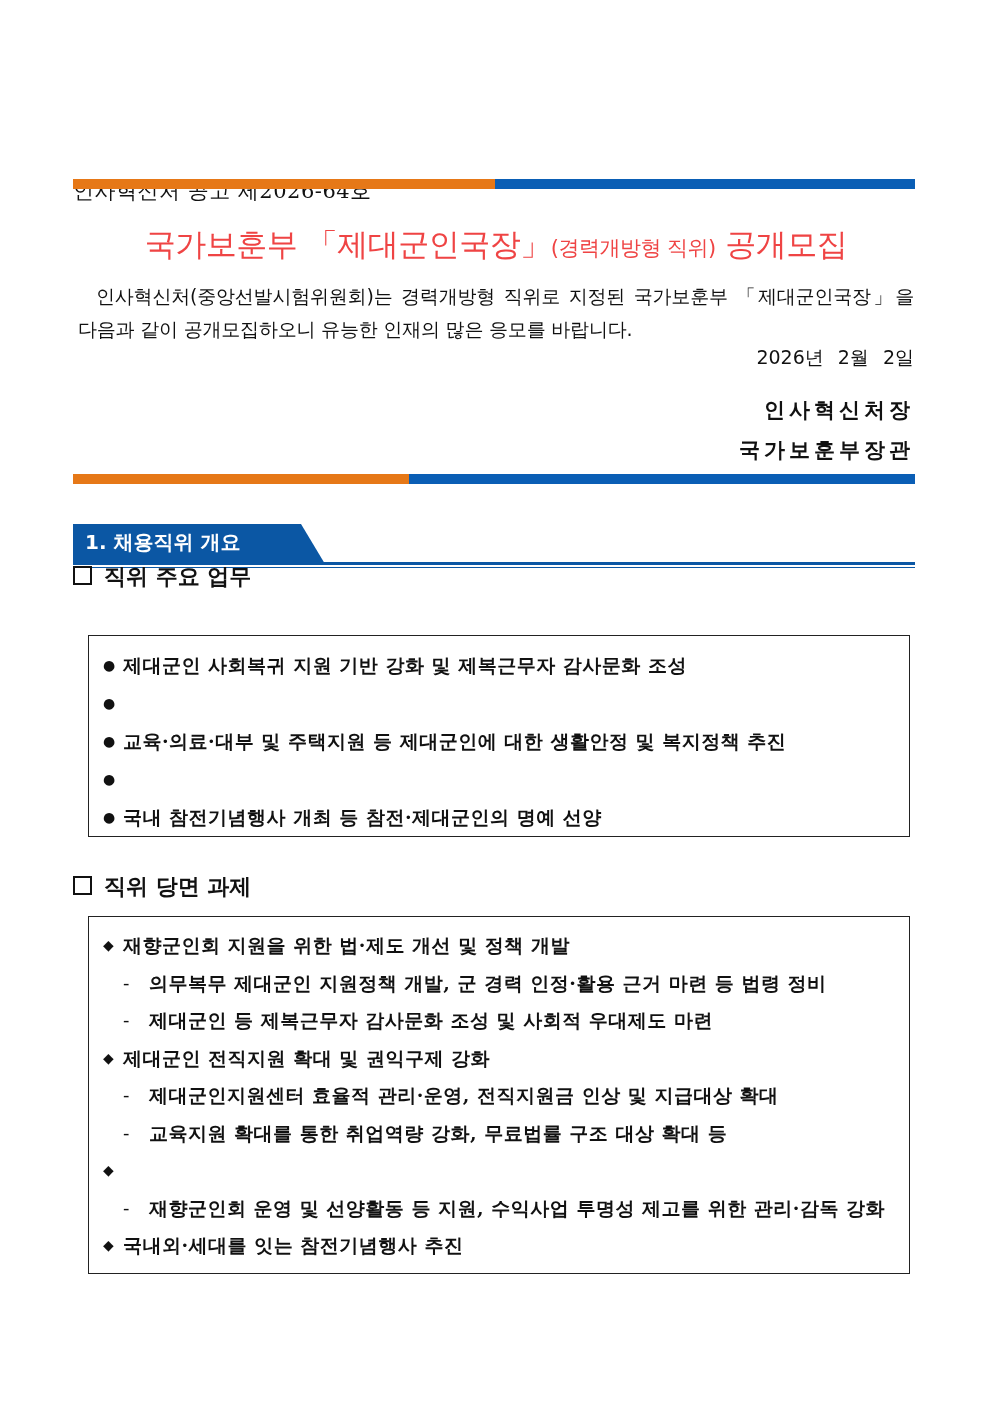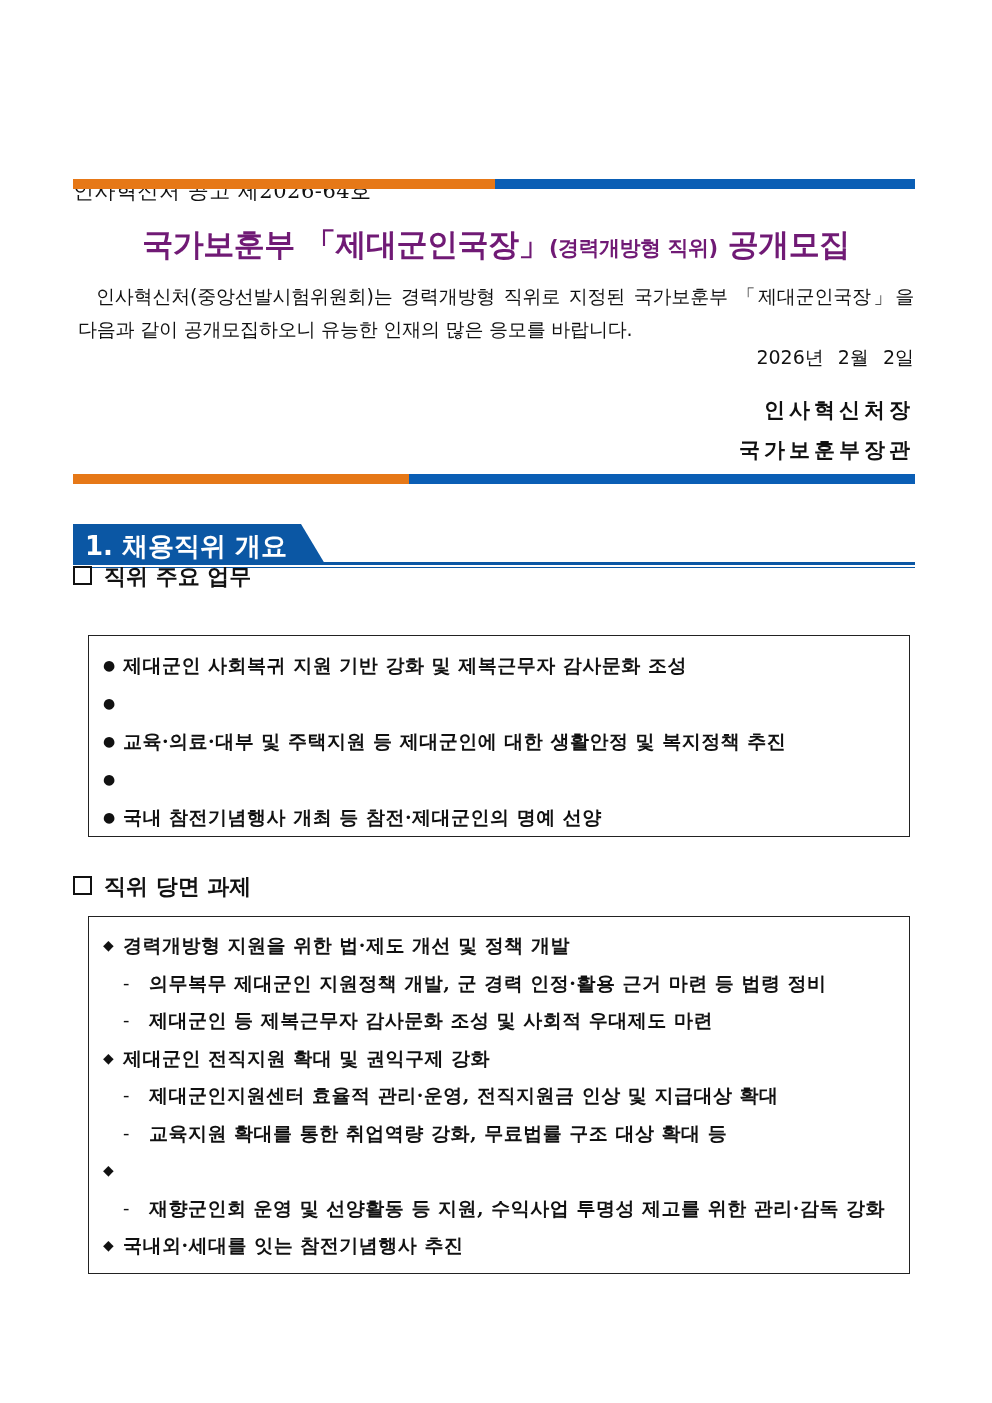--- a/index.html
+++ b/index.html
@@ -9,34 +9,34 @@
     .notice-no { left: 73px; top: 140px; font-size: 21px; letter-spacing: 0.5px; margin-top: 37px; }
     .bar { position: absolute; left: 73px; width: 842px; height: 10px; }
     .bar .orange { position: absolute; left: 0; top: 0; height: 100%; background: #e67817; }
     .bar .blue { position: absolute; right: 0; top: 0; height: 100%; background: #0a5eb5; }
     .bar1 { top: 179px; }
     .bar1 .orange { width: 426px; clip-path: polygon(0 0, 100% 0, calc(100% - 3px) 100%, 0 100%); }
     .bar1 .blue { width: 420px; }
     .bar2 { top: 474px; }
     .bar2 .orange { width: 340px; clip-path: polygon(0 0, 100% 0, calc(100% - 3px) 100%, 0 100%); }
     .bar2 .blue { width: 506px; }
-    .title { left: 0; width: 992px; top: 224px; text-align: center; color: #701a75;
-             font-family: "DejaVu Sans", "Liberation Sans", sans-serif; font-weight: bold; font-size: 31px; letter-spacing: -0.5px; }
+    .title { left: 0; width: 992px; top: 224px; text-align: center; color: #ef4444;
+             font-family: "DejaVu Sans", "Liberation Sans", sans-serif; font-weight: normal; font-size: 31px; letter-spacing: -0.5px; }
     .title .small { font-size: 21px; }
     .intro { left: 78px; width: 836px; top: 280px; font-family: "DejaVu Sans", "Liberation Sans", sans-serif;
              font-size: 19px; line-height: 33px; text-align: justify; text-indent: 18px; letter-spacing: -0.2px; }
     .date { right: 78px; top: 345px; font-family: "DejaVu Sans", "Liberation Sans", sans-serif; font-size: 19px; word-spacing: 8px; }
     .signer { right: 78px; font-family: "DejaVu Sans", "Liberation Sans", sans-serif; font-weight: bold; font-size: 21px; letter-spacing: 4px; }
     .signer1 { top: 396px; }
     .signer2 { top: 436px; }
     .sec-head { left: 73px; top: 524px; width: 842px; height: 44px; }
     .sec-head .tab { position: absolute; left: 0; top: 0; width: 252px; height: 40px; background: #0b57a4;
                      clip-path: polygon(0 0, 228px 0, 252px 40px, 0 40px); }
     .sec-head .tab span { position: absolute; left: 12px; top: 5px; color: #fff;
-                          font-family: "DejaVu Sans", "Liberation Sans", sans-serif; font-weight: bold; font-size: 26px; }
+                          font-family: "DejaVu Sans", "Liberation Sans", sans-serif; font-weight: bold; font-size: 20px; }
     .sec-head .line1 { position: absolute; left: 0; top: 38px; width: 842px; height: 3px; background: #0b57a4; }
     .sec-head .line2 { position: absolute; left: 0; top: 43px; width: 842px; height: 1px; background: #0b57a4; }
     .sub-head { left: 73px; font-family: "DejaVu Sans", "Liberation Sans", sans-serif; font-weight: bold; font-size: 22px; }
     .sub-head .box { display: inline-block; width: 15px; height: 15px; border: 2px solid #111; margin-right: 12px; vertical-align: -1px; }
     .sub1 { top: 562px; }
     .sub2 { top: 872px; }
     .panel { position: absolute; left: 88px; width: 822px; border: 1px solid #222; box-sizing: border-box; }
     .panel1 { top: 635px; height: 202px; padding-top: 10px; }
     .panel2 { top: 916px; height: 358px; padding-top: 10px; }
     .row { position: relative; height: 38px; line-height: 38px; font-size: 19px; letter-spacing: 0.5px; white-space: nowrap; }
@@ -105,21 +105,21 @@
   </div>
 </div>
 
 <div class="abs sub-head sub2">
   <span class="box"></span><span>직위 당면 과제</span>
 </div>
 
 <div class="panel panel2">
   <div class="row">
     <span class="bullet">◆</span>
-    <span class="txt">경력개방형 지원을 위한 법·제도 개선 및 정책 개발</span>
+    <span class="txt">재향군인회 지원을 위한 법·제도 개선 및 정책 개발</span>
   </div>
   <div class="row sub">
     <span class="bullet">-</span>
     <span class="txt">의무복무 제대군인 지원정책 개발, 군 경력 인정·활용 근거 마련 등 법령 정비</span>
   </div>
   <div class="row sub">
     <span class="bullet">-</span>
     <span class="txt">제대군인 등 제복근무자 감사문화 조성 및 사회적 우대제도 마련</span>
   </div>
   <div class="row">

